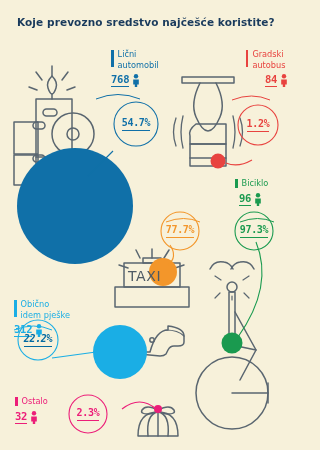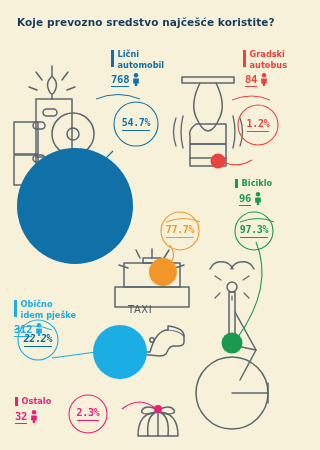--- a/index.html
+++ b/index.html
@@ -13,25 +13,25 @@
   .layer{position:absolute;inset:0;}
   svg{display:block;}
   .title{
     position:absolute;left:17px;top:16px;width:268px;
     font-size:10.5px;font-weight:bold;color:#193a5c;
     letter-spacing:.1px;line-height:1.2;
   }
   .stat{position:absolute;}
   .stat .lbl{
     display:flex;align-items:flex-start;gap:4px;
-    font-size:8.2px;line-height:1.28;font-weight:bold;justify-content:center;
+    font-size:8.2px;line-height:1.28;font-weight:normal;justify-content:center;
   }
   .stat .bar{width:2.6px;border-radius:0;flex:0 0 auto;margin-top:1px;}
   .stat .lbltext{white-space:pre-line;}
-  .numrow{display:flex;align-items:flex-start;gap:3px;margin-top:3px;}
+  .numrow{display:flex;align-items:flex-end;gap:3px;margin-top:3px;}
   .num{
     font-family:"DejaVu Sans Mono","Liberation Mono",monospace;
     font-size:10.5px;font-weight:bold;letter-spacing:-.2px;
     border-bottom:1.6px solid currentColor;padding-bottom:1px;
   }
   .pctwrap{position:absolute;}
   .pct{
     font-family:"DejaVu Sans Mono","Liberation Mono",monospace;
     font-size:10px;font-weight:bold;letter-spacing:-.3px;
     position:absolute;left:0;top:0;width:100%;height:100%;
@@ -178,21 +178,21 @@
         <span>54.7%</span>
       </div>
   </div>
 
   <div class="stat" style="left:243px;top:49px;color:#e8433f;">
     <div class="lbl">
       <div class="bar" style="background:#e8433f;height:17px;"></div>
       <div class="lbltext">Gradski
 autobus</div>
     </div>
-    <div class="numrow" style="margin-left:2px;">
+    <div class="numrow" style="margin-left:22px;">
       <div class="num">84</div>
       <svg class="person" width="8" height="13" viewBox="0 0 8 13">
           <circle cx="4" cy="2.2" r="2.2" fill="#e8433f"></circle>
           <path d="M1.2 5.4h5.6v5.2H5.2V13H2.8v-2.4H1.2Z" fill="#e8433f"></path>
         </svg>
     </div>
   </div>
   <div class="pctwrap" style="left:236px;top:104px;width:44px;height:42px;color:#e8433f;">
     <div class="pct">
         <span>1.2%</span>
@@ -256,15 +256,15 @@
           <path d="M1.2 5.4h5.6v5.2H5.2V13H2.8v-2.4H1.2Z" fill="#ec1e79"></path>
         </svg>
     </div>
   </div>
   <div class="pctwrap" style="left:66px;top:393px;width:44px;height:42px;color:#ec1e79;">
     <div class="pct">
         <span>2.3%</span>
       </div>
   </div>
 
-  <div style="position:absolute;left:128px;top:268px;font-size:10px;letter-spacing:.6px;color:#4e5a64;font-weight:normal;margin-top:36px;">TAXI</div>
+  <div style="position:absolute;left:128px;top:268px;font-size:14px;letter-spacing:.6px;color:#4e5a64;font-weight:normal;">TAXI</div>
 
 </div>
 
 </body></html>

